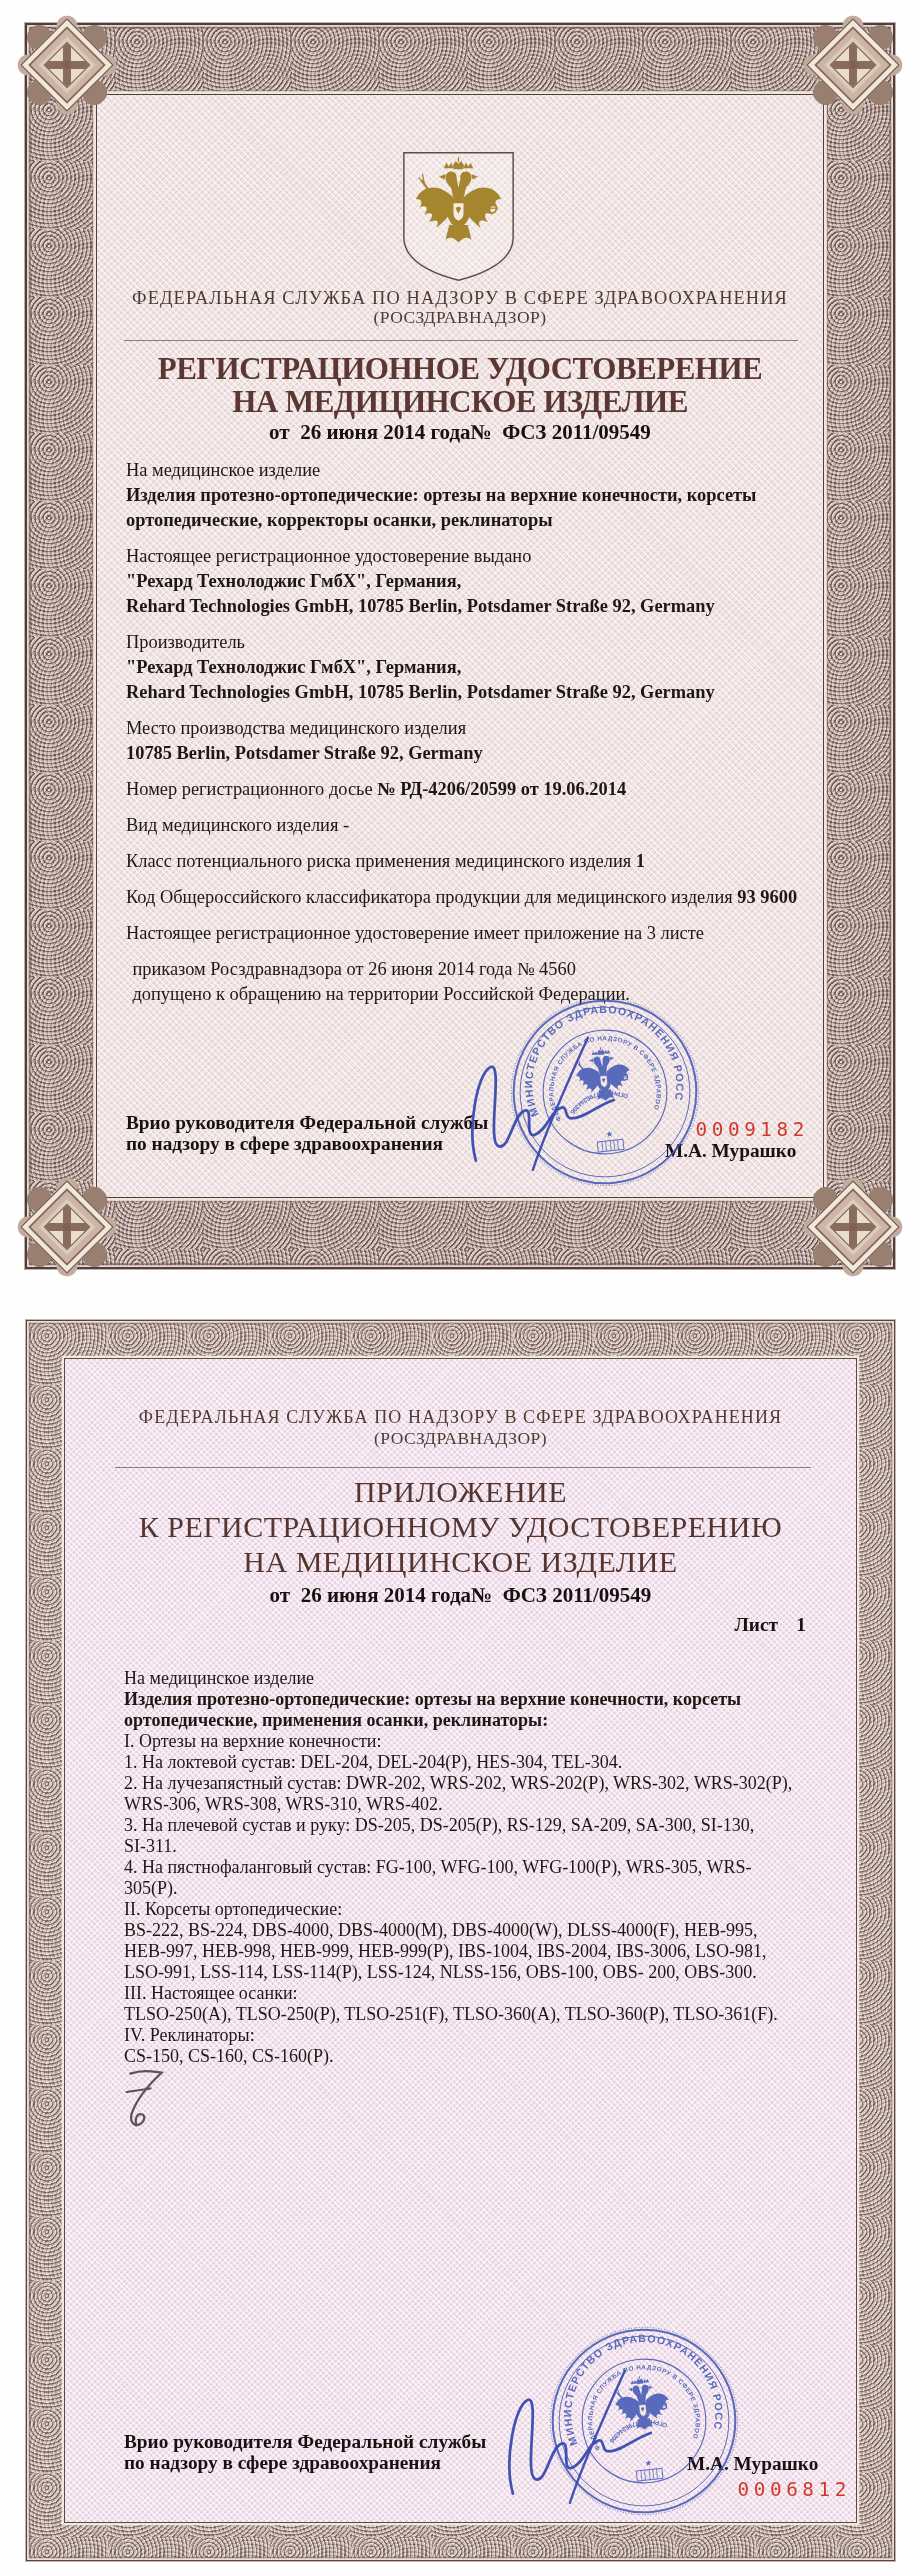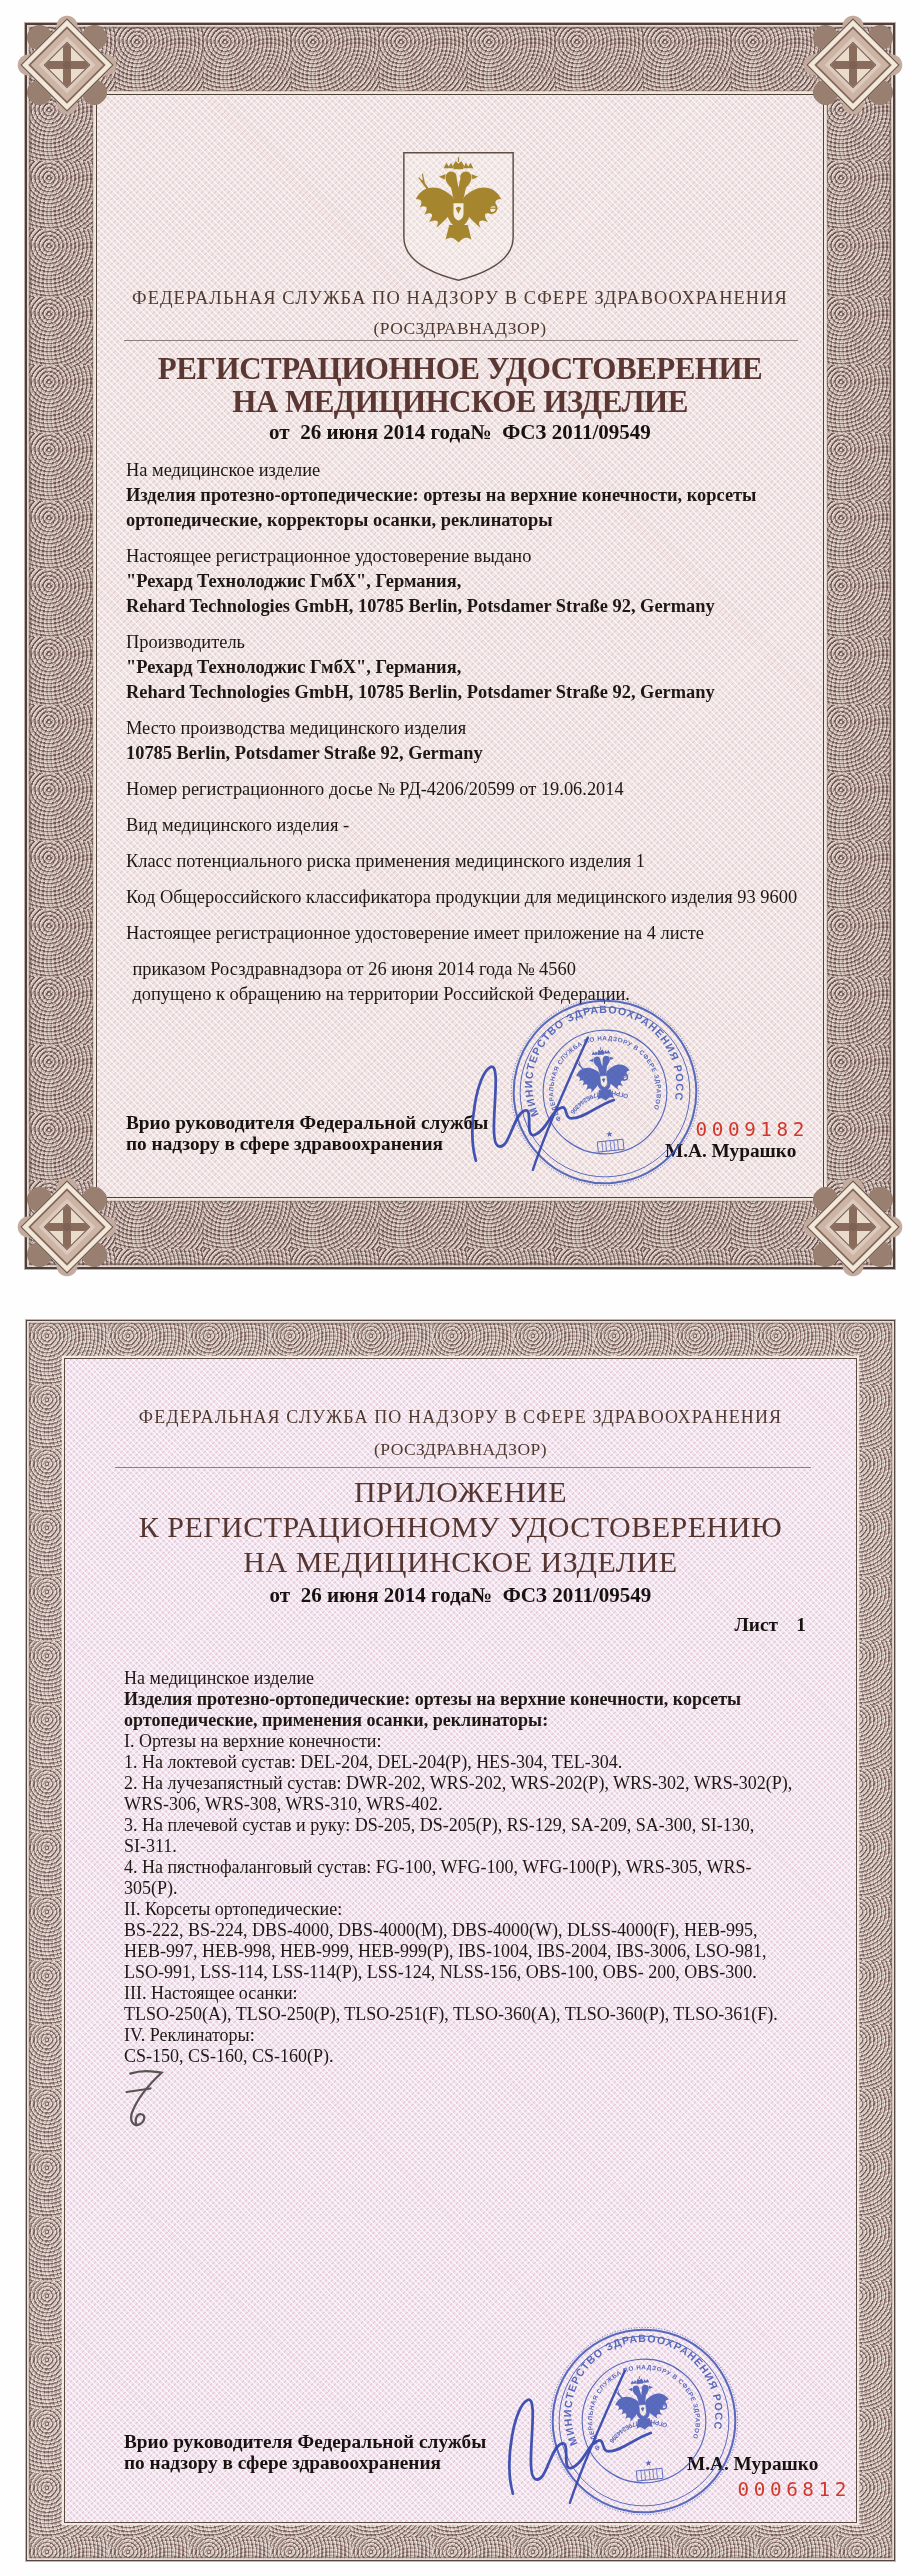--- a/index.html
+++ b/index.html
@@ -63,30 +63,30 @@
     background:
       radial-gradient(circle at 50% 50%, #7d6153 0 3.7px, rgba(0,0,0,0) 4.6px),
       linear-gradient(45deg, rgba(0,0,0,0) 42%, #8a6c5d 42% 58%, rgba(0,0,0,0) 58%),
       linear-gradient(-45deg, rgba(0,0,0,0) 42%, #8a6c5d 42% 58%, rgba(0,0,0,0) 58%),
       #e9dccb;
     border:1.4px solid #6b544b}
   
   .abs{position:absolute;z-index:2}
   .ctr{left:0;right:0;text-align:center}
   .agency{font-size:18.4px;line-height:19.3px;letter-spacing:1.1px;color:#4e3a31}
-  .agency .l2{font-size:17.5px;letter-spacing:0.4px;margin-top:11px}
+  .agency .l2{font-size:17.5px;letter-spacing:0.4px;margin-top:0}
   .rule{height:1.4px;background:#6d5b54;opacity:.75}
   .title1{font-size:31px;line-height:33px;font-weight:bold;color:#5a3732;letter-spacing:-0.5px}
   .title2{font-size:30px;line-height:35px;font-weight:normal;color:#553530;letter-spacing:0.5px}
   .dl{display:flex;justify-content:center;font-weight:bold;font-size:21px;color:#17120f}
   .dl span{white-space:pre}
   .body1{left:99px;top:433px;line-height:25px;font-size:18.4px;color:#1d1814}
   .body2{left:97px;top:347px;line-height:21px;font-size:18px;color:#1d1814}
   .ln{white-space:nowrap}
-  .ln b{font-weight:normal}
+  .ln b{font-weight:bold}
   .b{font-weight:bold}
   .g{margin-top:11px}
   .ind{padding-left:6.4px}
   .role{font-size:19.3px;line-height:21px;font-weight:bold;color:#17120f}
   .name{font-size:19.3px;font-weight:bold;color:#17120f;white-space:nowrap}
   .serial{font-family:"DejaVu Sans Mono",monospace;font-size:19.3px;letter-spacing:4.6px;color:#d0382c;z-index:4;white-space:nowrap}
   .sheet{font-size:19.3px;font-weight:bold;color:#17120f}
   .sheet .num{margin-left:18.4px}
   .stamp{z-index:4;transform:rotate(-6deg)}
   .sig{z-index:5}
@@ -181,21 +181,21 @@
     <div class="ln b">Rehard Technologies GmbH, 10785 Berlin, Potsdamer Straße 92, Germany</div>
     <div class="ln g">Производитель</div>
     <div class="ln b">"Рехард Технолоджис ГмбХ", Германия,</div>
     <div class="ln b">Rehard Technologies GmbH, 10785 Berlin, Potsdamer Straße 92, Germany</div>
     <div class="ln g">Место производства медицинского изделия</div>
     <div class="ln b">10785 Berlin, Potsdamer Straße 92, Germany</div>
     <div class="ln g"><span>Номер регистрационного досье </span><b>№ РД-4206/20599 от 19.06.2014</b></div>
     <div class="ln g">Вид медицинского изделия -</div>
     <div class="ln g"><span>Класс потенциального риска применения медицинского изделия </span><b>1</b></div>
     <div class="ln g"><span>Код Общероссийского классификатора продукции для медицинского изделия </span><b>93 9600</b></div>
-    <div class="ln g">Настоящее регистрационное удостоверение имеет приложение на 4 листе</div>
+    <div class="ln g">Настоящее регистрационное удостоверение имеет приложение на 3 листе</div>
     <div class="ln g ind">приказом Росздравнадзора от 26 июня 2014 года № 4560</div>
     <div class="ln ind">допущено к обращению на территории Российской Федерации.</div>
   </div>
 
   <div class="abs role" style="left:99px;top:1087px">
     <div>Врио руководителя Федеральной службы</div>
     <div>по надзору в сфере здравоохранения</div>
   </div>
 
   <svg class="abs stamp" style="left:483px;top:972px" width="190" height="190" viewBox="0 0 206 206">

